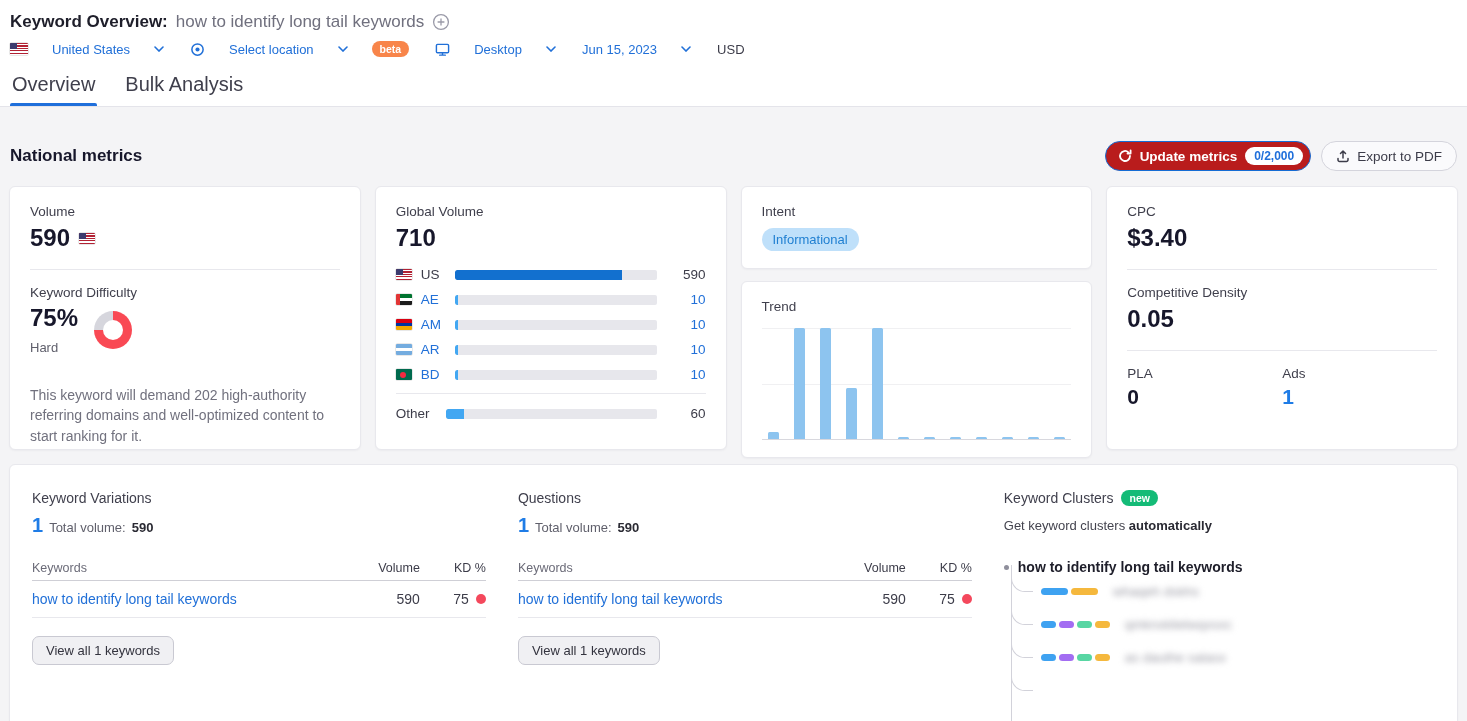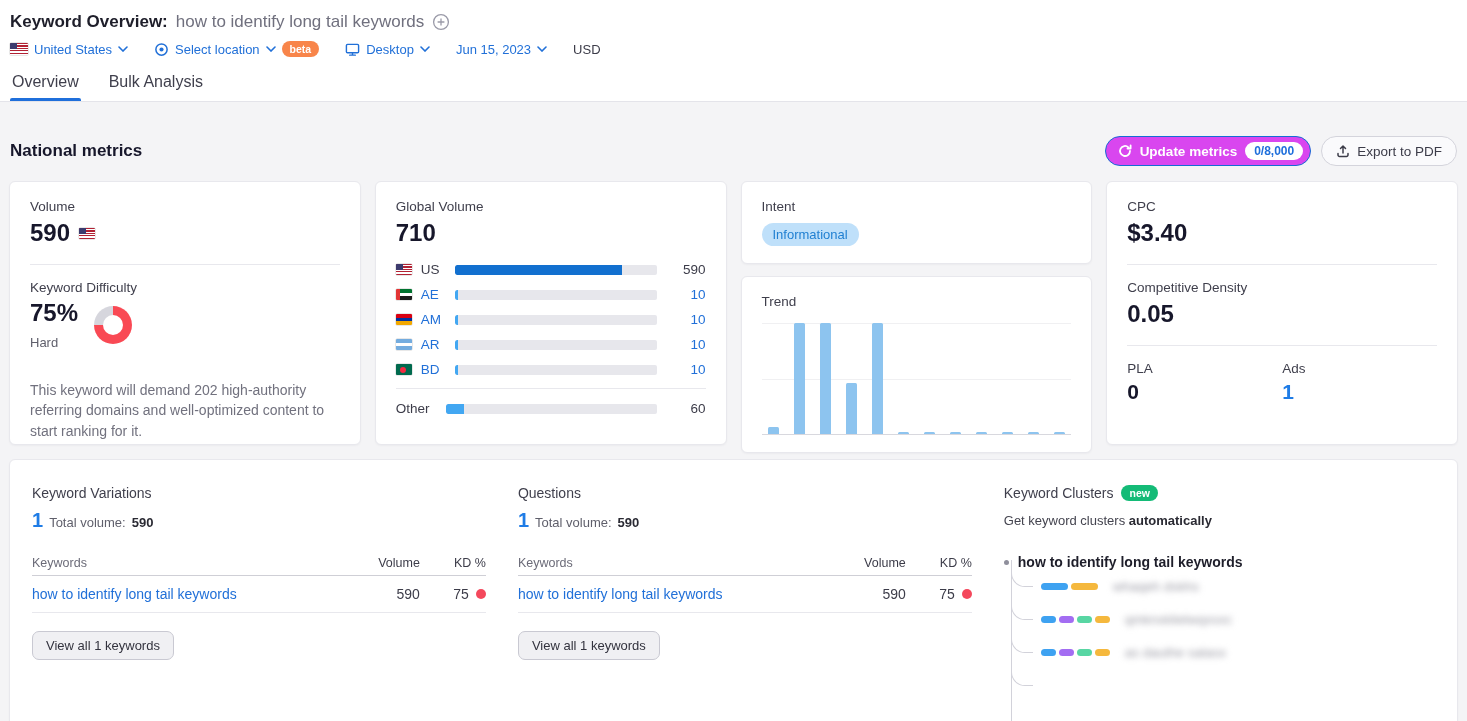--- a/index.html
+++ b/index.html
@@ -5,37 +5,37 @@
   * { margin:0; padding:0; box-sizing:border-box; }
   html,body { width:1467px; height:721px; overflow:hidden;
     font-family:"Liberation Sans", sans-serif; background:#f4f4f6; color:#2a2a33; }
 
   
   .top-header { background:#fff; padding:12px 10px 0 10px; border-bottom:1px solid #e4e4ea; }
   .title-row { display:flex; align-items:center; gap:8px; }
   .page-title { font-size:17px; font-weight:bold; color:#1e1e2a; }
   .page-keyword { font-size:17px; color:#70707e; }
   .selector-row { display:flex; align-items:center; gap:26px; margin-top:9px; font-size:13px; }
-  .selector { display:inline-flex; align-items:center; gap:6px; color:#2170d8; cursor:pointer; }
+  .selector { display:inline-flex; align-items:center; gap:24px; color:#2170d8; cursor:pointer; }
   .selector svg { display:block; }
   .currency { color:#3c3c49; }
   .badge-beta { background:#f8854a; color:#fff; font-size:10.5px; font-weight:bold;
     padding:2px 8px; border-radius:9px; }
   .tabs { display:flex; gap:26px; margin-top:16px; }
-  .tab { font-size:16px; color:#3f3f4c; padding:0 2px 10px; cursor:pointer; position:relative; }
+  .tab { font-size:20px; color:#3f3f4c; padding:0 2px 10px; cursor:pointer; position:relative; }
   .tab.active::after { content:""; position:absolute; left:0; right:0; bottom:0; height:3px;
     background:#1f6fdb; border-radius:2px 2px 0 0; }
 
   
   .content { padding:0 9px; }
   .section-head { display:flex; justify-content:space-between; align-items:center;
     margin:34px 1px 15px; }
   .section-title { font-size:17px; font-weight:bold; color:#17172b; }
   .head-actions { display:flex; gap:10px; }
-  .btn-primary { display:inline-flex; align-items:center; gap:8px; background:#d946ef;
+  .btn-primary { display:inline-flex; align-items:center; gap:8px; background:#b91c1c;
     border:1px solid #156cd4; color:#fff; font-size:13.5px; font-weight:bold;
     padding:5px 7px 5px 12px; border-radius:15px; cursor:pointer; }
   .btn-counter { background:#fff; color:#1f6fdb; font-size:12px; font-weight:bold;
     border-radius:10px; padding:2px 9px; }
   .btn-secondary { display:inline-flex; align-items:center; gap:7px; background:#fafafc;
     border:1px solid #d4d4dc; color:#3c3c49; font-size:13.5px; padding:5px 14px;
     border-radius:15px; cursor:pointer; }
 
   
   .cards-grid { display:grid; grid-template-columns:repeat(4,1fr); gap:14px; }
@@ -207,21 +207,21 @@
 
   <div class="section-head">
     <div class="section-title">National metrics</div>
     <div class="head-actions">
       <button class="btn-primary">
         <svg width="14" height="14" viewBox="0 0 14 14">
             <path d="M12 7a5 5 0 1 1-1.6-3.7" fill="none" stroke="#fff" stroke-width="1.8" stroke-linecap="round"></path>
             <path d="M12.6 1.4v3.1h-3.1" fill="none" stroke="#fff" stroke-width="1.8" stroke-linecap="round" stroke-linejoin="round"></path>
           </svg>
         <span>Update metrics</span>
-        <span class="btn-counter">0/8,000</span>
+        <span class="btn-counter">0/2,000</span>
       </button>
       <button class="btn-secondary">
         <svg width="14" height="14" viewBox="0 0 14 14">
             <path d="M7 9V2M4.5 4.5L7 2l2.5 2.5" stroke="#3c3c49" stroke-width="1.5" fill="none" stroke-linecap="round" stroke-linejoin="round"></path>
             <path d="M2 9.5V11a1.5 1.5 0 0 0 1.5 1.5h7A1.5 1.5 0 0 0 12 11V9.5" stroke="#3c3c49" stroke-width="1.5" fill="none" stroke-linecap="round"></path>
           </svg>
         <span>Export to PDF</span>
       </button>
     </div>
   </div>

